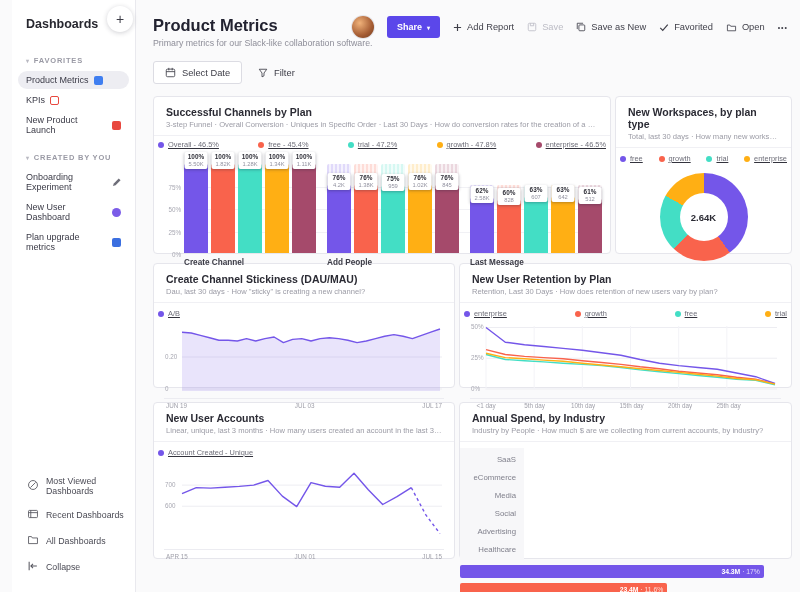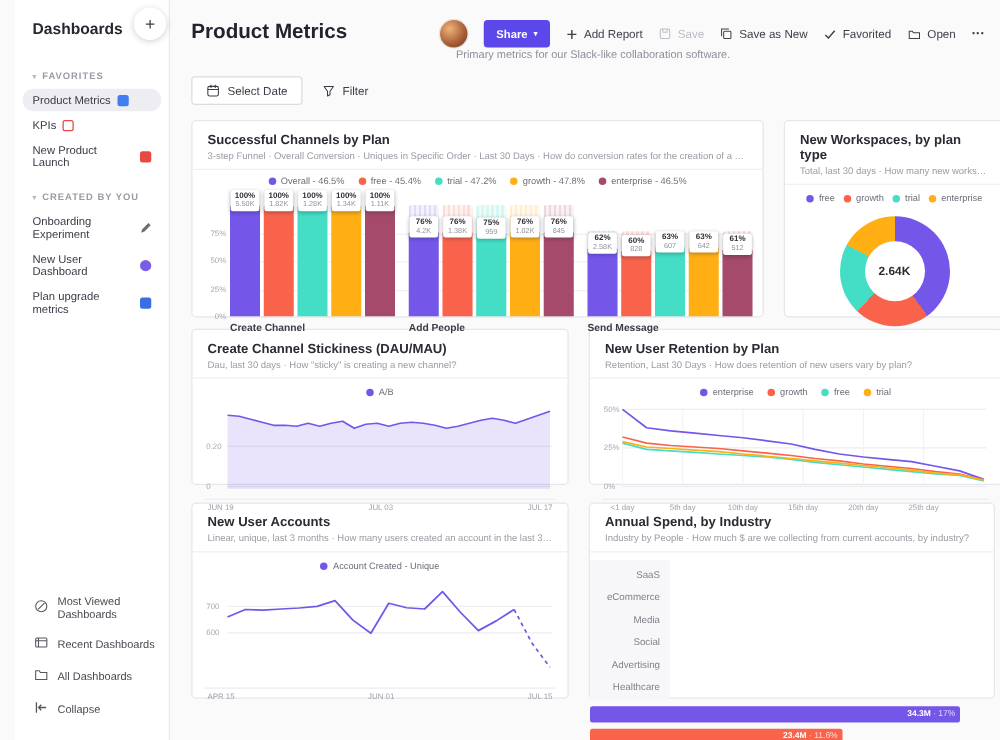--- a/index.html
+++ b/index.html
@@ -17,41 +17,41 @@
   .sb-item.sel { background:#ededf2; }
   .mini-ic { width:9px; height:9px; border-radius:2px; flex:0 0 auto; display:inline-block; }
   .sb-footer { position:absolute; left:0; right:0; bottom:12px; }
   .sb-fitem { display:flex; align-items:center; gap:7px; padding:6px 8px 6px 15px; font-size:8.8px; color:#4a4a54; cursor:pointer; }
   .sb-fitem svg { flex:0 0 auto; }
 
   
   .main { position:absolute; left:124px; top:0; right:0; bottom:0; background:#fafafb; padding:16px 4px 0 29px; }
   .page-head { position:relative; }
   .page-title { font-size:16.5px; font-weight:700; color:#222230; }
-  .page-sub { font-size:8.8px; color:#8e8e99; margin-top:3px;text-align:center; }
+  .page-sub { font-size:8.8px; color:#8e8e99; margin-top:3px; }
   .toolbar { position:absolute; right:8px; top:0; display:flex; align-items:center; gap:13px; }
   .avatar { width:22px; height:22px; border-radius:50%; background:radial-gradient(circle at 35% 32%,#f0b27a,#a55c33 60%,#6e3a1e); box-shadow:0 0 0 1px #e3e3e8; cursor:pointer; }
   .share-btn { display:flex; align-items:center; gap:5px; background:#5b47ea; color:#fff; border:none; border-radius:3px; font-size:9px; font-weight:700; padding:6px 10px; cursor:pointer; }
   .tb-btn { display:flex; align-items:center; gap:5px; background:none; border:none; font-size:9.3px; color:#3f3f49; cursor:pointer; font-family:inherit; }
   .tb-btn.disabled { color:#bcbcc5; }
   .tb-btn svg { display:block; }
   .filter-row { display:flex; align-items:center; gap:16px; margin-top:13px; }
   .btn-outline { display:flex; align-items:center; gap:6px; background:#fff; border:1px solid #dcdce3; border-radius:3px; padding:5px 11px; font-size:9.3px; color:#3c3c46; cursor:pointer; font-family:inherit; }
   .btn-plain { display:flex; align-items:center; gap:6px; background:none; border:none; font-size:9.3px; color:#3c3c46; cursor:pointer; font-family:inherit; }
 
   
-  .row { display:flex; gap:16px; }
+  .row { display:flex; gap:4px; }
   .row1 { margin-top:12px; }
   .row2 { margin-top:9px; }
   .row3 { margin-top:14px; }
   .card { background:#fff; border:1px solid #e6e6ec; border-radius:4px; overflow:visible; }
   .card-head { padding:9px 12px 6px; border-bottom:1px solid #f0f0f4; }
   .card-title { font-size:10.5px; font-weight:700; color:#2b2b34; }
   .card-sub { font-size:7.6px; color:#9b9ba5; margin-top:2px; white-space:nowrap; overflow:hidden; text-overflow:ellipsis; }
-  .legend { display:flex; justify-content:center; align-items:center; gap:11px; padding:6px 4px 2px; flex-wrap:nowrap; }
+  .legend { display:flex; justify-content:space-between; align-items:center; gap:11px; padding:6px 4px 2px; flex-wrap:nowrap;text-decoration:underline; }
   .lg-item { display:flex; align-items:center; gap:4px; font-size:7.4px; color:#6d6d78; }
   .lg-dot { width:6px; height:6px; border-radius:50%; }
 
   
   #card-funnel { width:458px; height:158px; }
   .funnel-wrap { position:relative; display:flex; padding:13px 8px 0 10px; }
   .f-yaxis { position:relative; width:20px; height:90px; flex:0 0 auto; }
   .f-ylab { position:absolute; right:3px; font-size:6.3px; color:#a8a8b2; transform:translateY(-50%); }
   .f-groups { position:relative; flex:1; display:flex; justify-content:space-between; }
   .f-grid { position:absolute; left:0; right:0; height:1px; background:#f1f1f5; }
@@ -398,21 +398,21 @@
                   </div>
                   <div class="f-cell">
                     <div class="f-ghost" style="height: 76%; background: repeating-linear-gradient(90deg, rgba(165, 74, 107, 0.22) 0px, rgba(165, 74, 107, 0.22) 2px, rgba(165, 74, 107, 0.08) 2px, rgba(165, 74, 107, 0.08) 4px);"></div>
                     <div class="f-bar" style="height: 61%; background: rgb(165, 74, 107);"></div>
                     <div class="f-chip" style="bottom: calc(61% - 5px);">
                       <div class="p">61%</div>
                       <div class="v">512</div>
                     </div>
                   </div>
                 </div>
-                <div class="f-glabel">Send Message</div>
+                <div class="f-glabel">Last Message</div>
               </div>
             </div>
           </div>
         </div>
     </div>
 
     <div class="card" id="card-donut">
       <div class="card-head">
         <div class="card-title">New Workspaces, by plan type</div>
         <div class="card-sub">Total, last 30 days · How many new workspac...</div>

